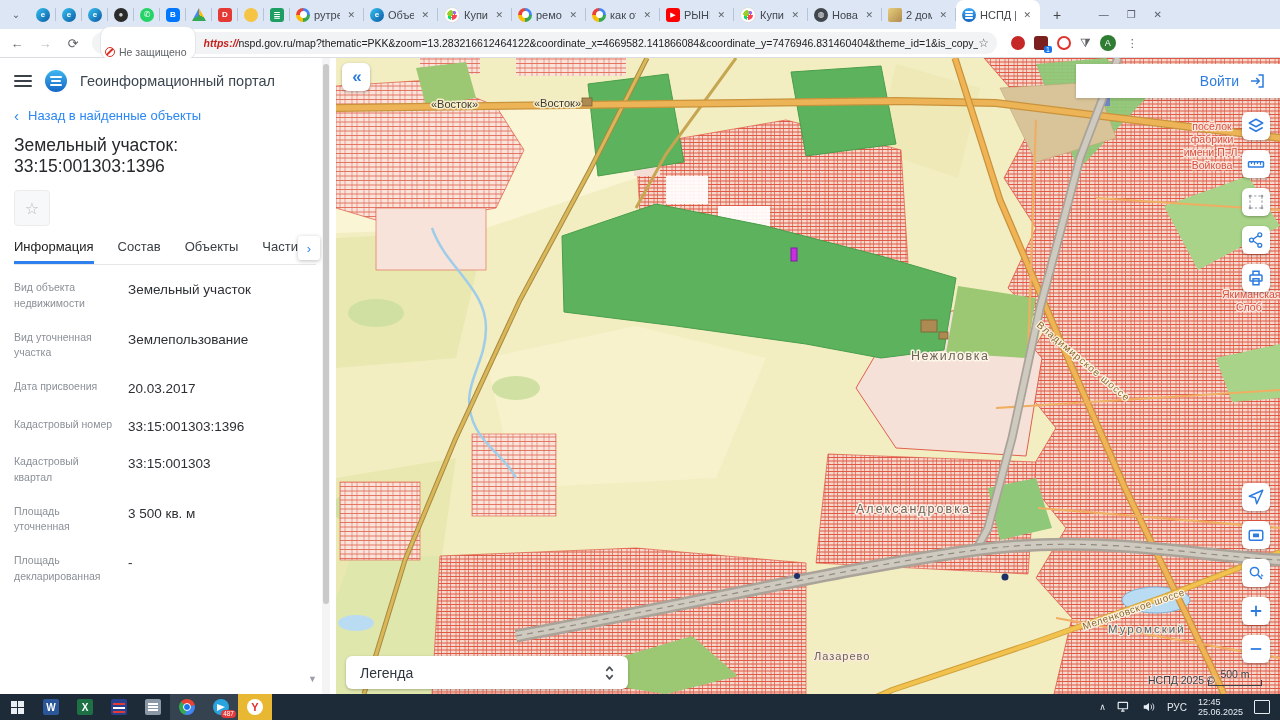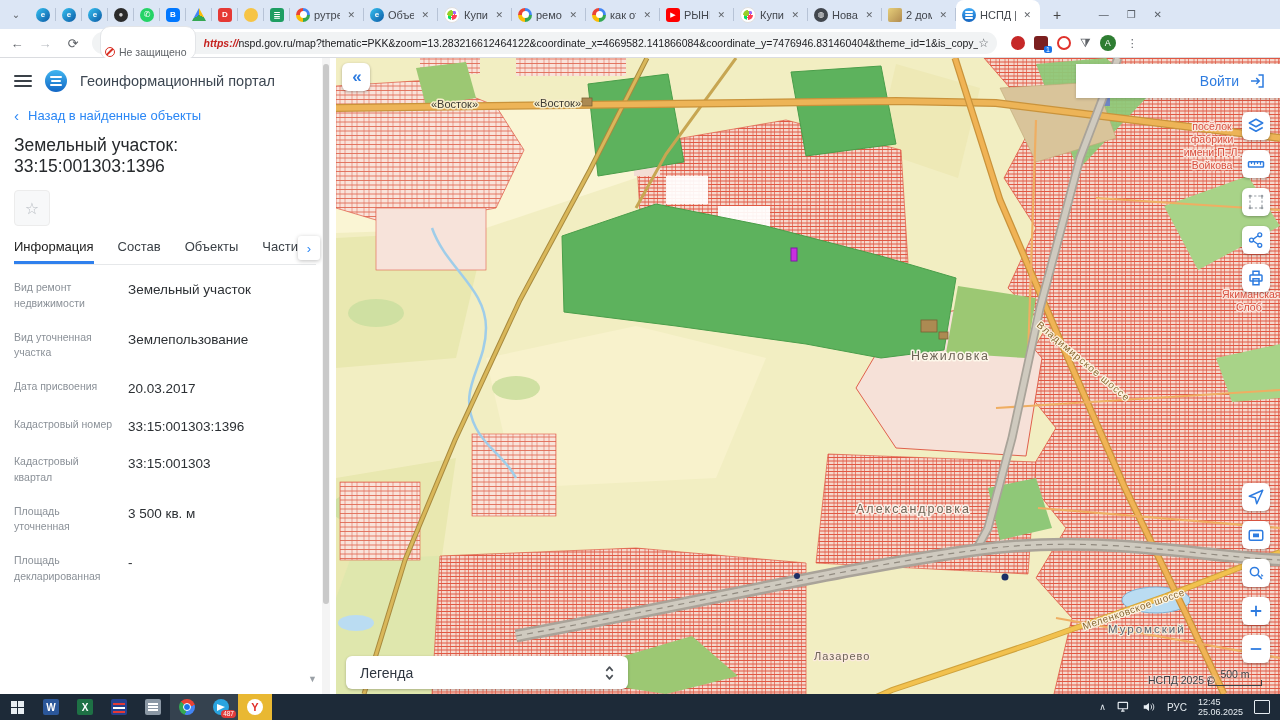--- a/index.html
+++ b/index.html
@@ -273,21 +273,21 @@
       <span class="ptab">Состав</span>
       <span class="ptab">Объекты</span>
       <span class="ptab">Части ЗУ</span>
       <span class="ptab cut">Состав</span>
       <span class="tabmore">
           <span>›</span>
         </span>
     </div>
     <div class="rows">
       <div class="row">
-          <div class="lab">Вид ремонт недвижимости</div>
+          <div class="lab">Вид объекта недвижимости</div>
           <div class="val">Земельный участок</div>
         </div>
       <div class="row">
           <div class="lab">Вид уточненная участка</div>
           <div class="val">Землепользование</div>
         </div>
       <div class="row">
           <div class="lab">Дата присвоения</div>
           <div class="val">20.03.2017</div>
         </div>

